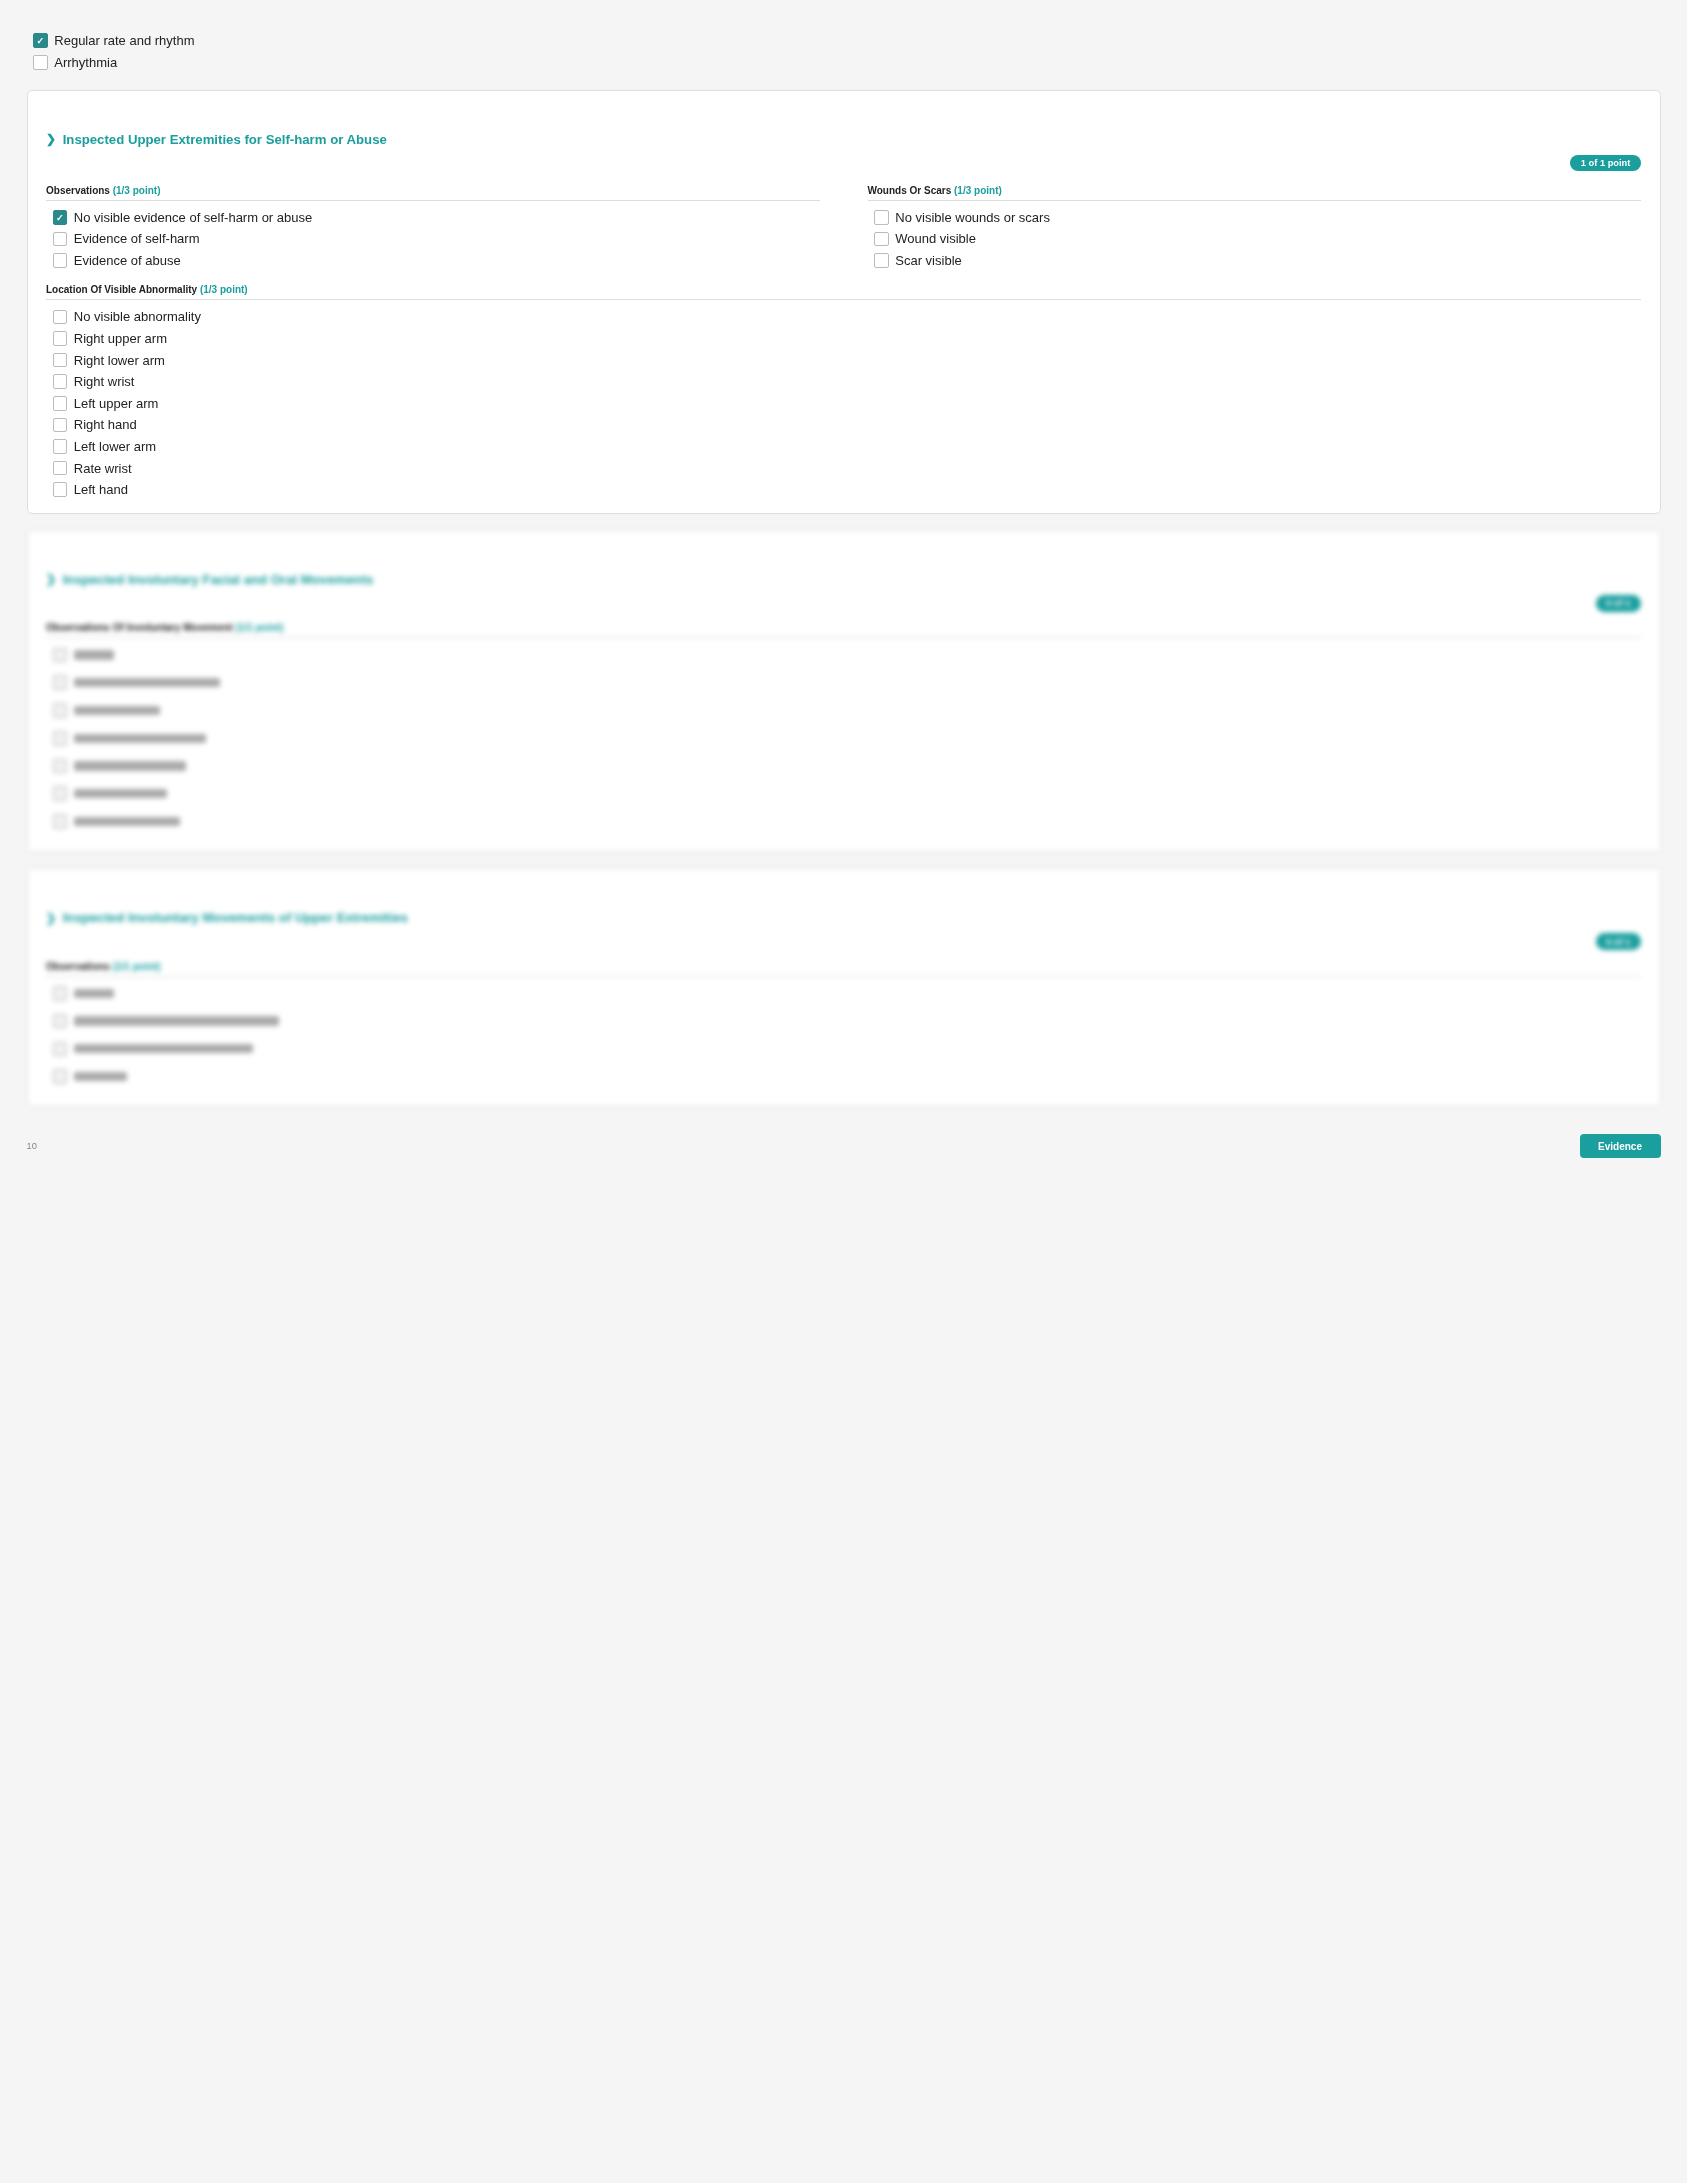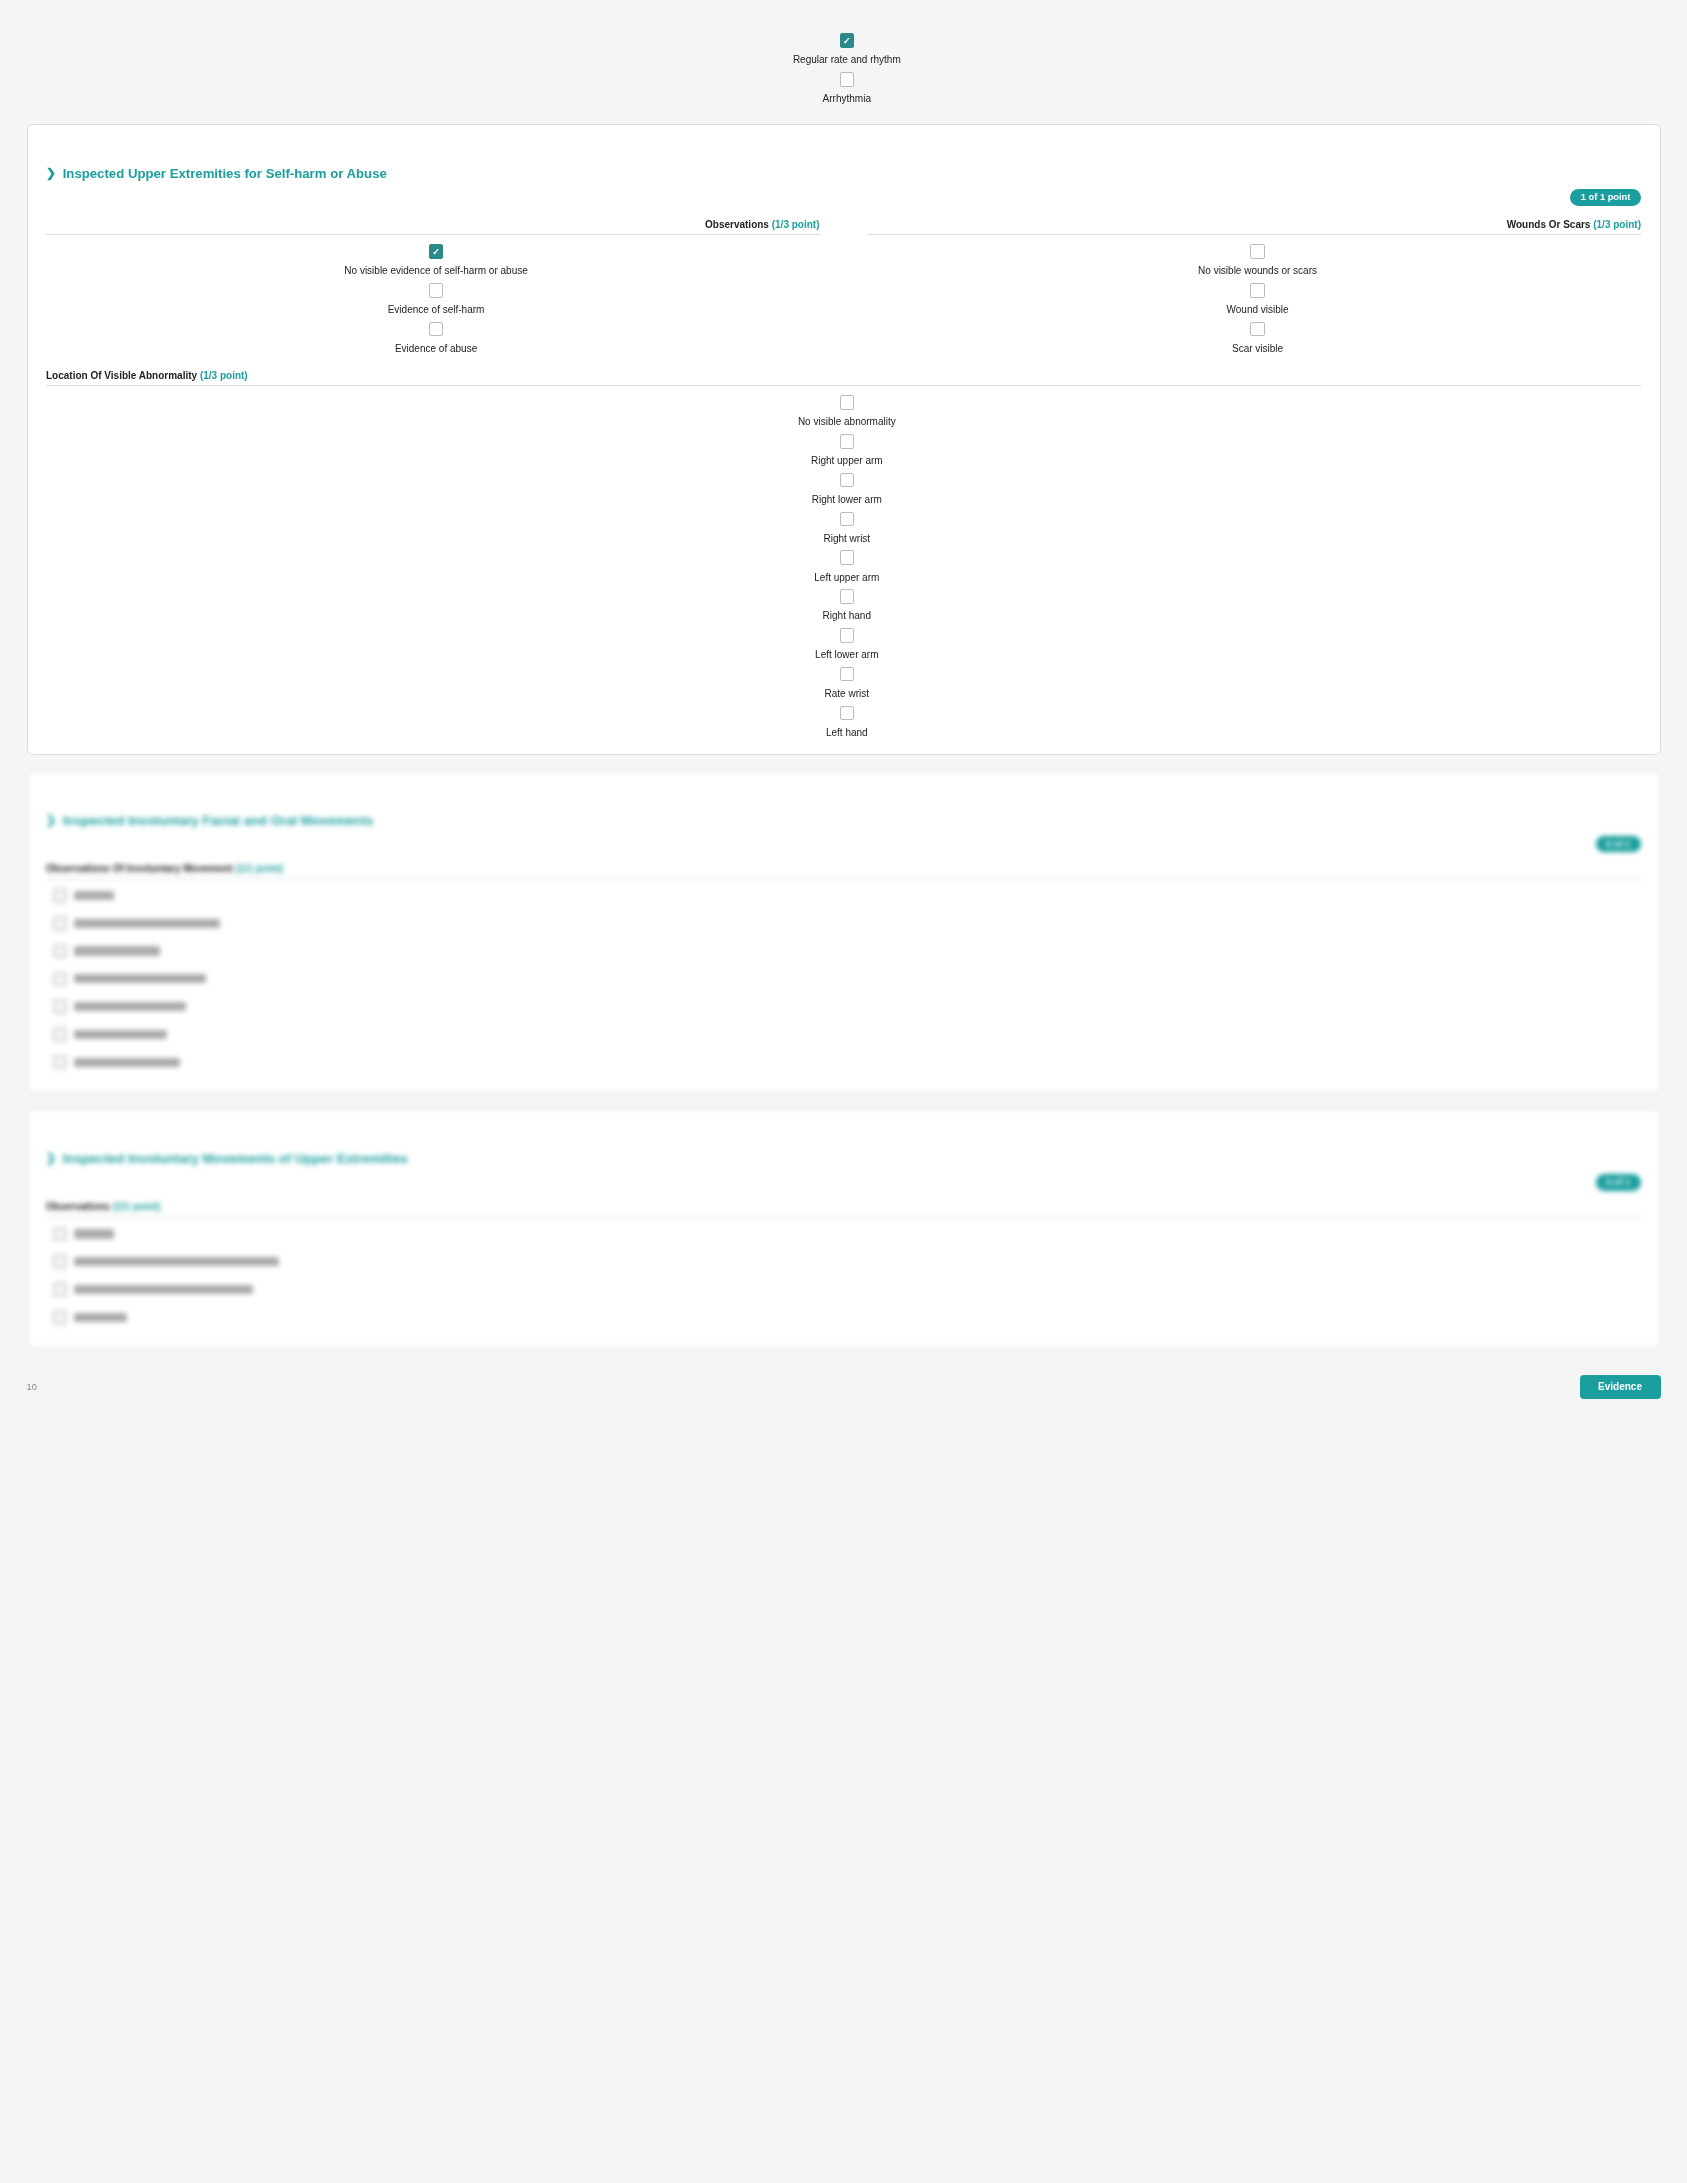--- a/index.html
+++ b/index.html
@@ -30,22 +30,21 @@
       display: flex;
       flex-direction: column;
       gap: 6.6px;
       padding-left: 6.6px;
     }
 
     .checkbox-item {
       display: flex;
       align-items: center;
       gap: 6.6px;
-      font-size: 10px;
-      flex-direction: column;
+      font-size: 13px;
     }
 
     .checkbox-box {
       width: 14.6px;
       height: 14.6px;
       border: 1.3px solid #bbb;
       border-radius: 2px;
       display: flex;
       align-items: center;
       justify-content: center;
@@ -102,21 +101,20 @@
       font-size: 9.3px;
       font-weight: 600;
       white-space: nowrap;
       margin-top: 48px;
     }
 
     .card-body {
       display: flex;
       gap: 48px;
       flex-wrap: wrap;
-      text-align: right;
     }
 
     .card-col {
       flex: 1;
       min-width: 159px;
     }
 
     .sub-section-label {
       font-weight: 700;
       font-size: 10px;

